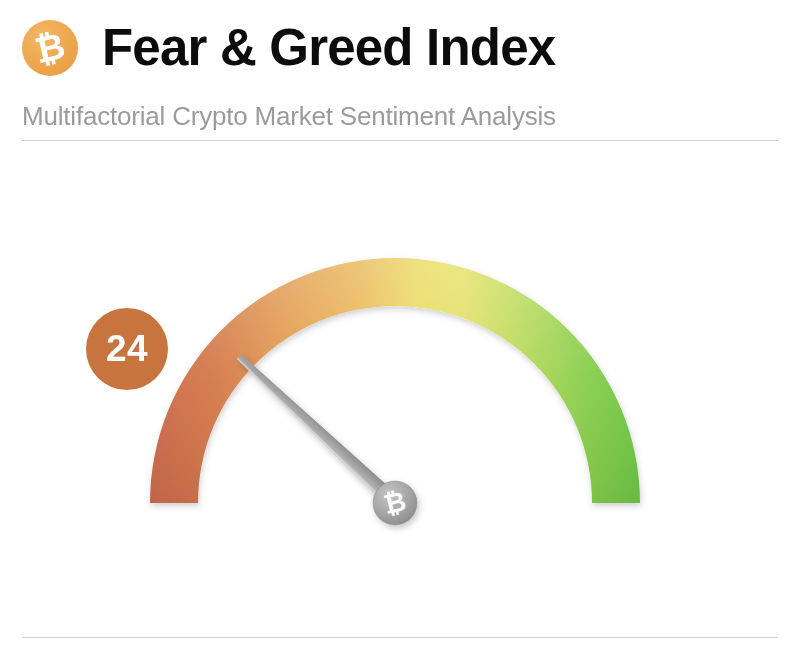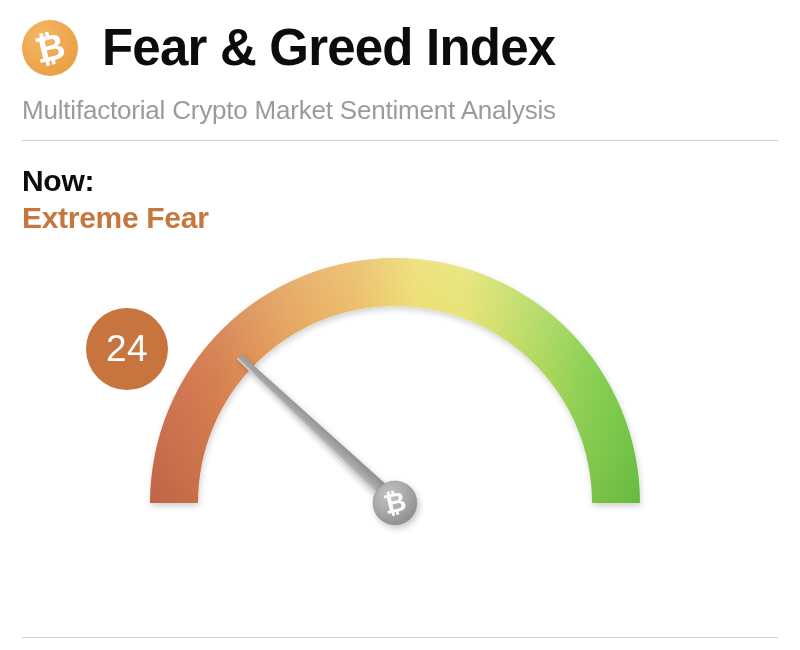--- a/index.html
+++ b/index.html
@@ -53,21 +53,21 @@
     letter-spacing: -0.8px;
     line-height: 1;
     white-space: nowrap;
     margin: 12px;
     padding-bottom: 2px;
   }
 
   .subtitle {
     position: absolute;
     left: 22px;
-    top: 95px;
+    top: 101px;
     font-size: 26px;
     font-weight: normal;
     color: #9b9b9b;
     letter-spacing: -0.2px;
     white-space: nowrap;
   }
 
   .rule {
     position: absolute;
     left: 22px;
@@ -118,21 +118,21 @@
     height: 82px;
     border-radius: 50%;
     background: #c8743f;
     display: flex;
     align-items: center;
     justify-content: center;
   }
   .badge-text {
     color: #ffffff;
     font-size: 37px;
-    font-weight: normal;
+    font-weight: bold;
     line-height: 1;
     letter-spacing: 0.5px;
     padding-bottom: 2px;
   }
 </style>
 </head>
 <body>
 
 <div class="page">
 
@@ -144,24 +144,20 @@
         </g>
       </svg>
     </div>
     <h1 class="title">Fear &amp; Greed Index</h1>
   </div>
 
   <div class="subtitle">Multifactorial Crypto Market Sentiment Analysis</div>
 
   <div class="rule rule-top"></div>
 
-  <div class="status">
-    <div class="status-label">Now:</div>
-    <div class="status-value">Extreme Fear</div>
-  </div>
 
   <div class="gauge-wrap">
     <svg class="gauge-svg" width="800" height="390" viewBox="0 0 800 390">
       <defs>
         <linearGradient id="arcGrad" gradientUnits="userSpaceOnUse" x1="150" y1="330" x2="640" y2="330">
           <stop offset="0" stop-color="#cc6a4c"></stop>
           <stop offset="0.13" stop-color="#d4794a"></stop>
           <stop offset="0.28" stop-color="#e29b4e"></stop>
           <stop offset="0.42" stop-color="#e9b454"></stop>
           <stop offset="0.54" stop-color="#ebd95f"></stop>

